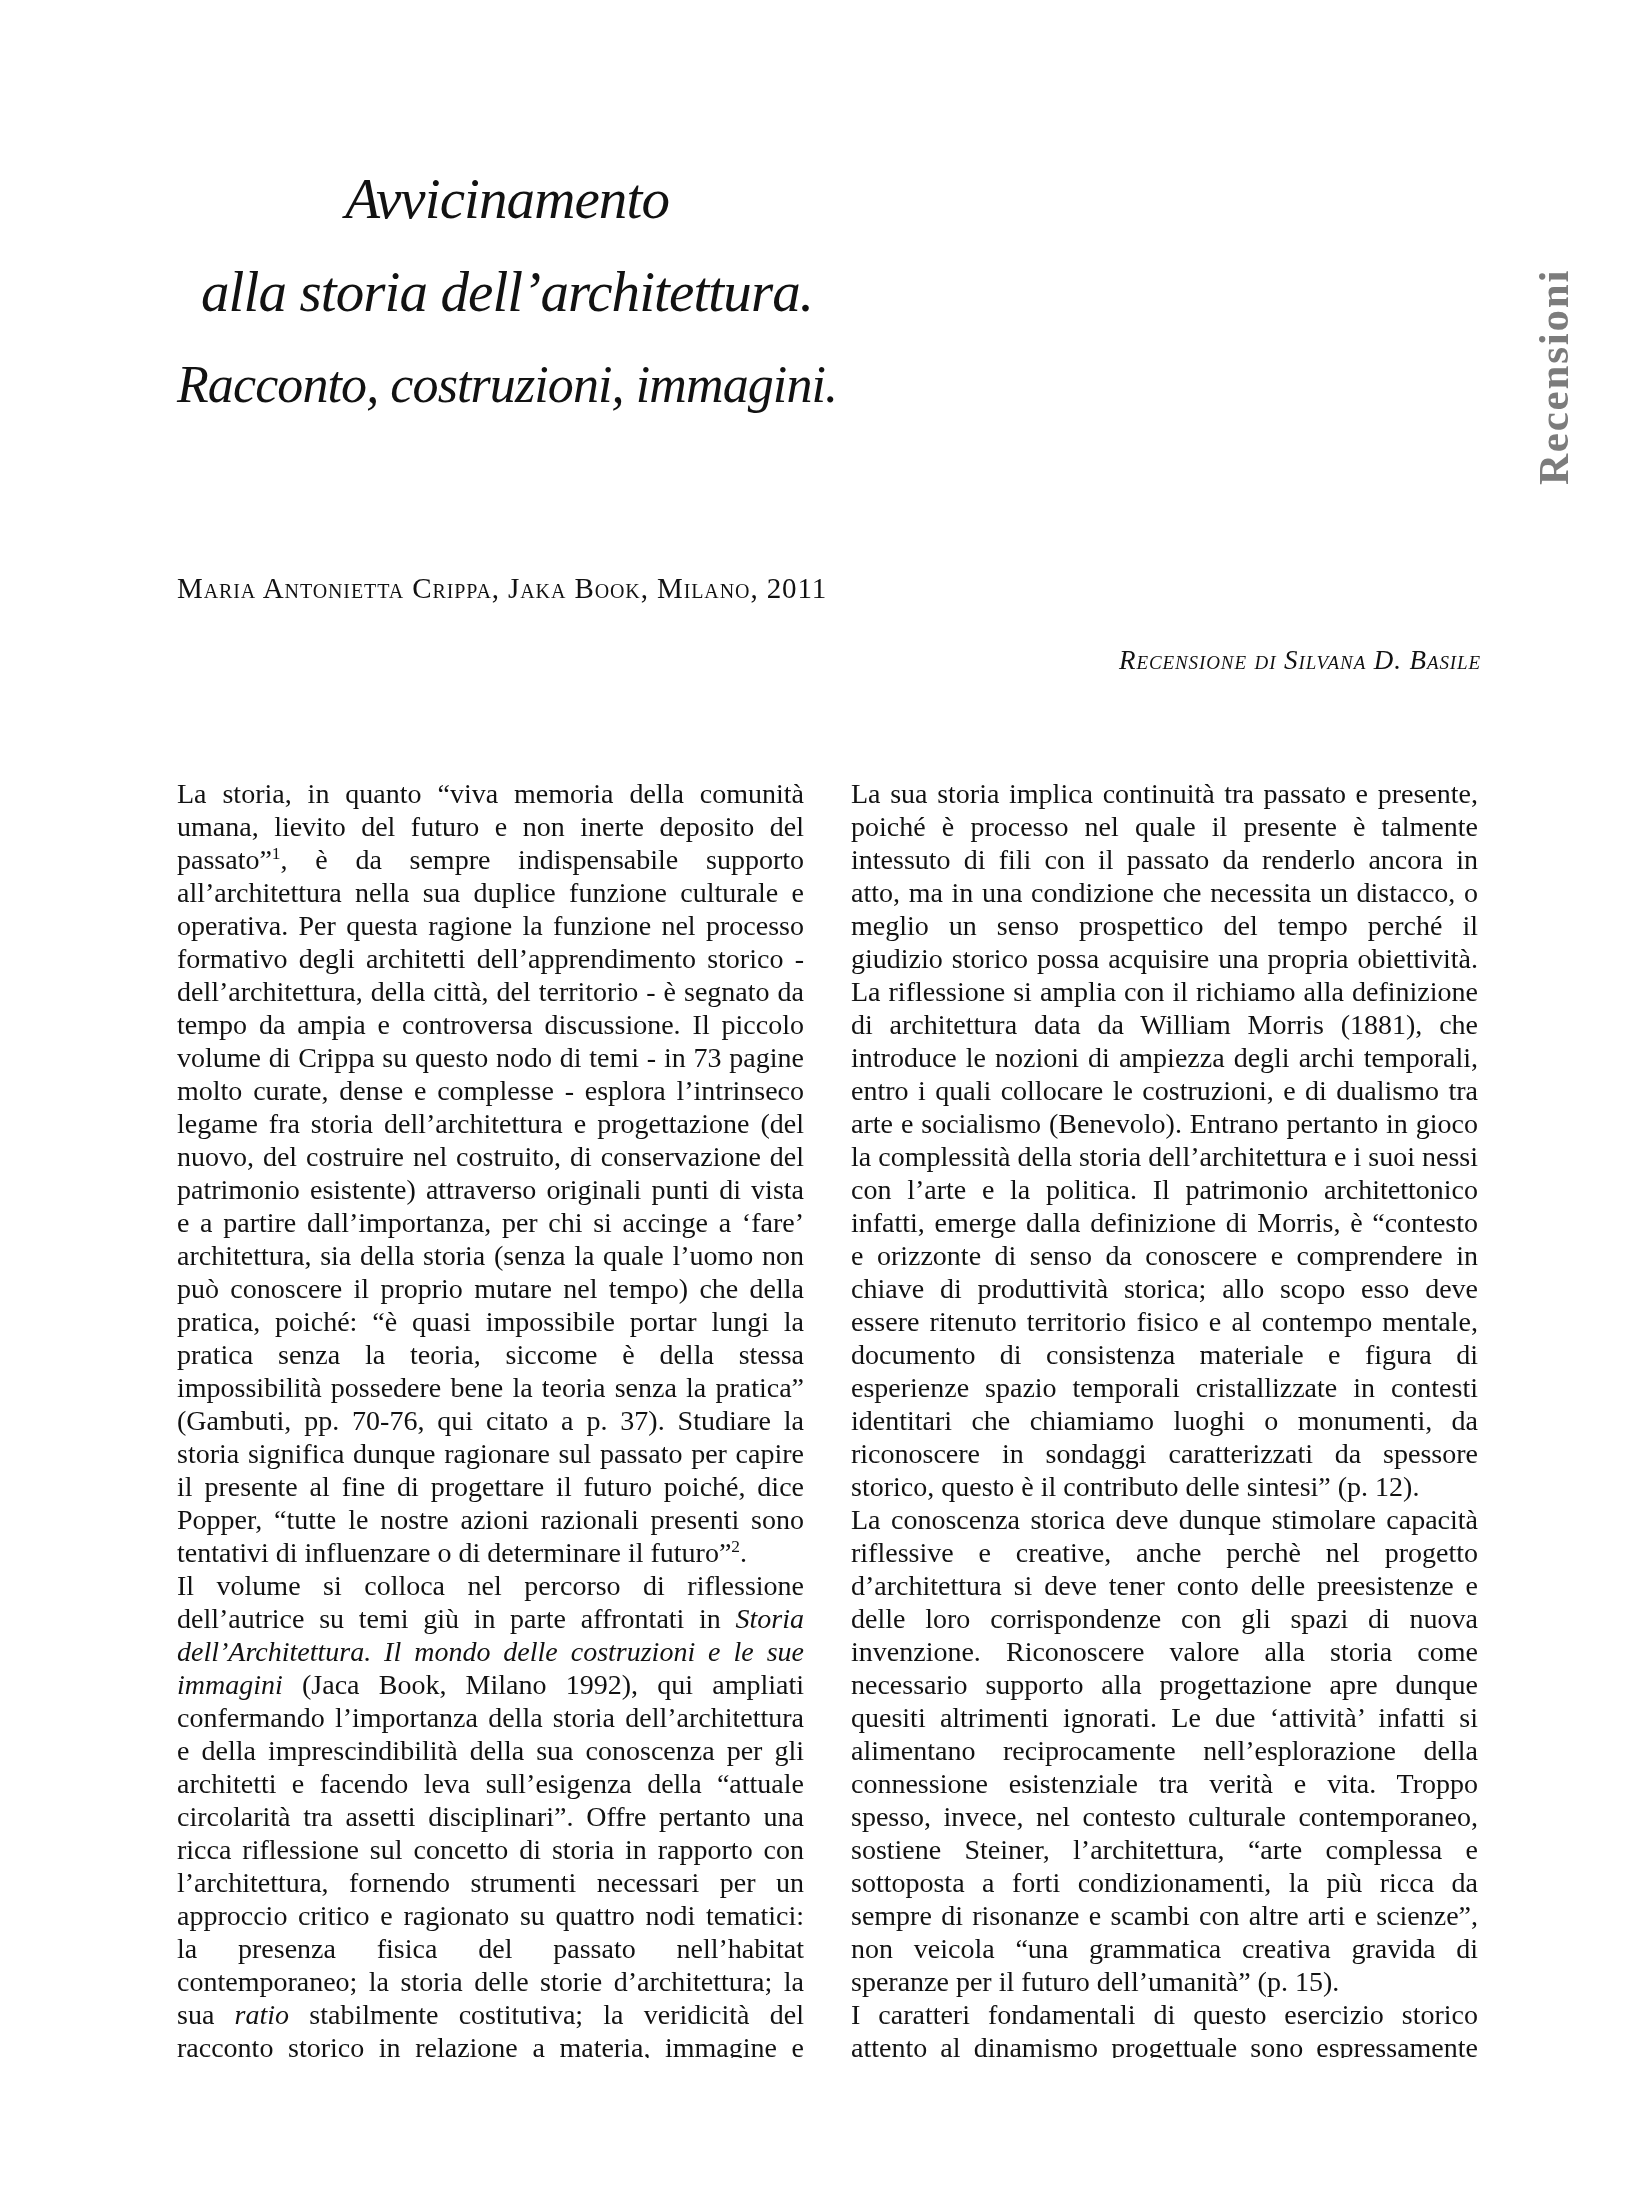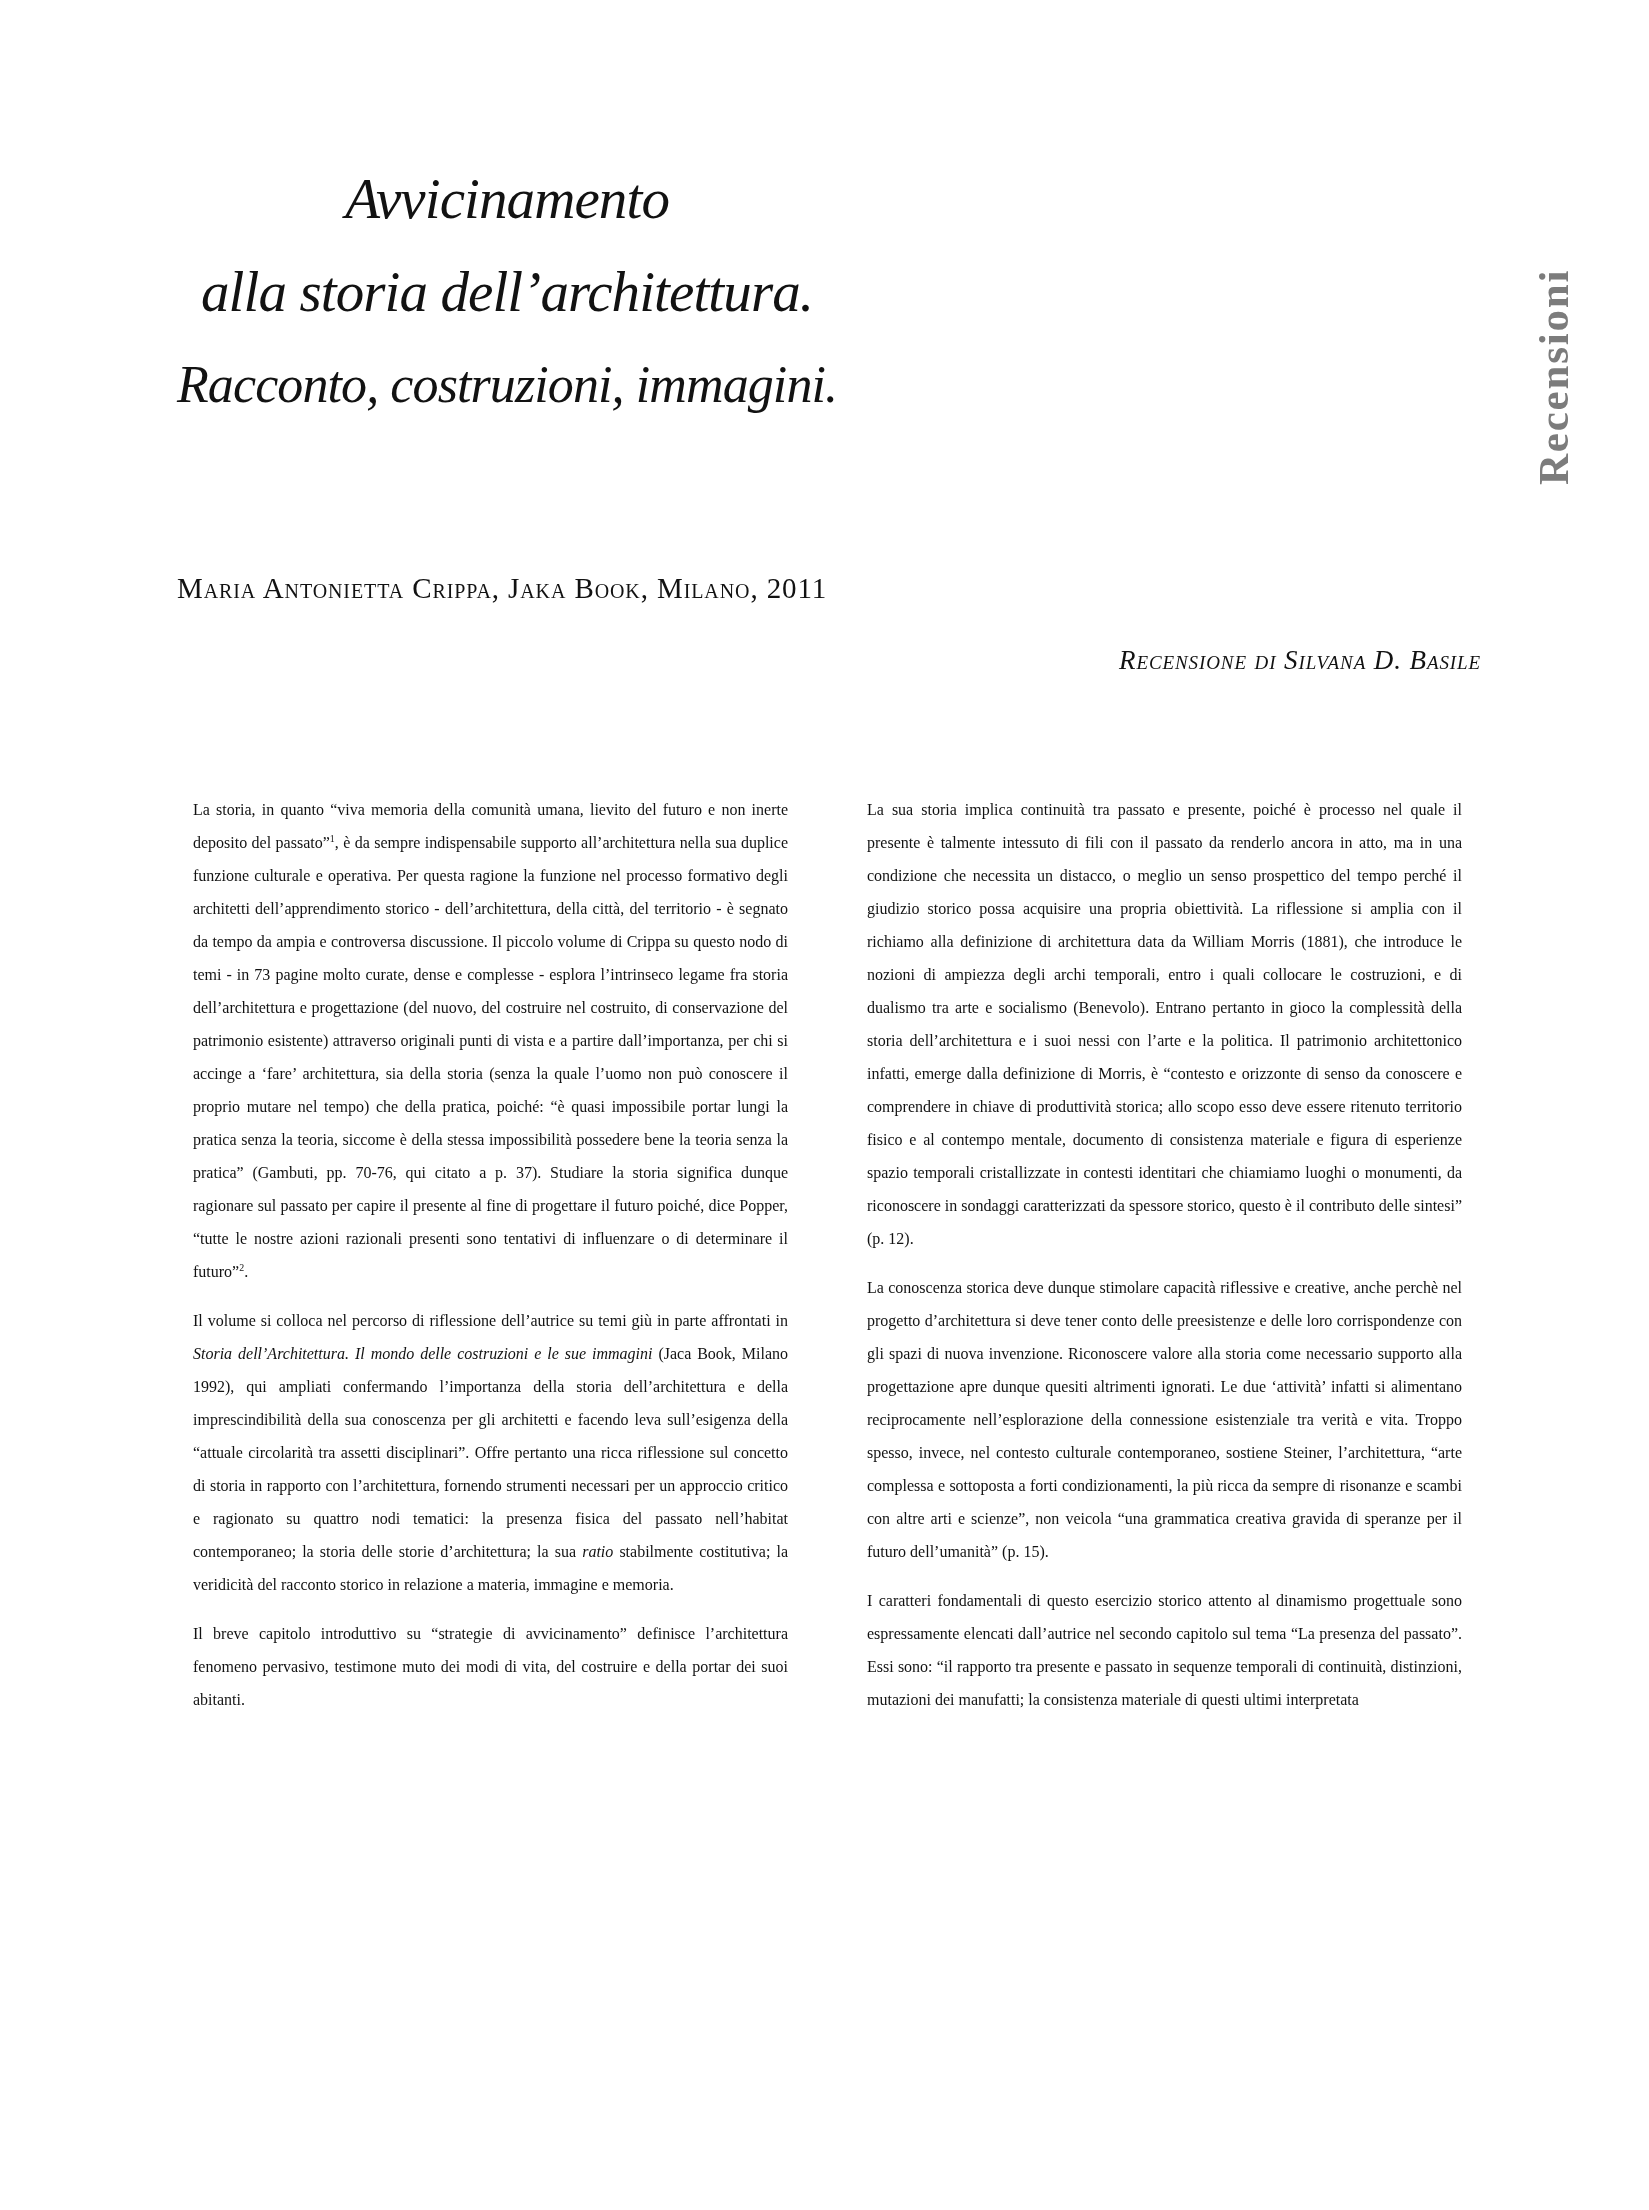--- a/index.html
+++ b/index.html
@@ -24,21 +24,21 @@
     position:absolute; left:1529px; top:203px; height:282px;
     writing-mode:vertical-rl; transform:rotate(180deg);
     color:#7c7c7c; font-weight:bold; font-size:43px; letter-spacing:1.8px;
     white-space:nowrap;
   }
   .columns {
     position:absolute; left:177px; top:777px; width:1302px; height:1281px;
     display:flex; gap:47px; overflow:hidden;
   }
   .col { width:627px; }
-  .body-par { margin:16px; text-align:justify; font-size:16px; line-height:33px; }
+  .body-par { margin:0; text-align:justify; font-size:28px; line-height:33px; }
   .it { font-style:italic; }
   sup.fn { font-size:0.62em; line-height:0; vertical-align:super; }
   .page-number {
     position:absolute; left:177px; top:2078px; width:1302px;
     text-align:right; font-size:30px;
   }
 </style>
 </head>
 <body>
 

